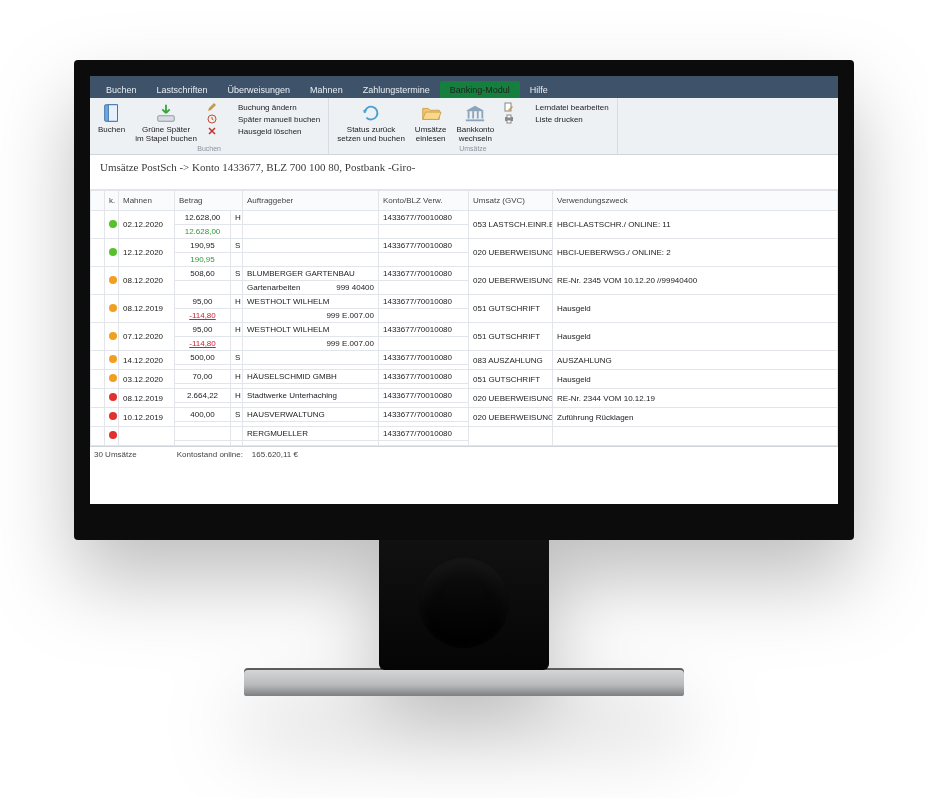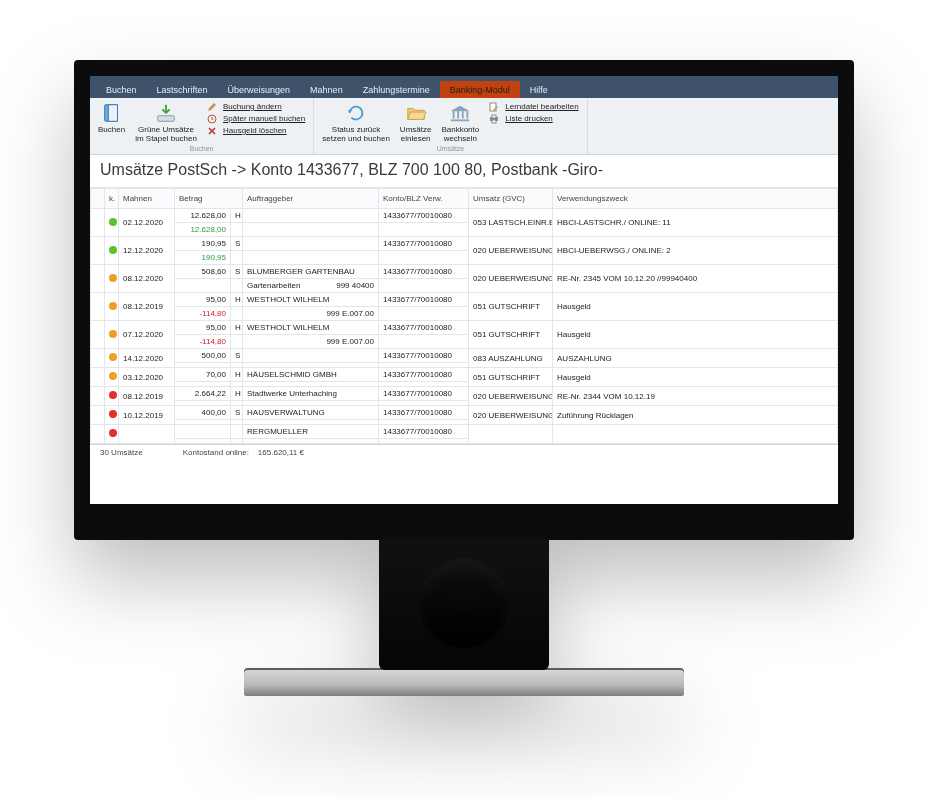--- a/index.html
+++ b/index.html
@@ -10,48 +10,48 @@
   .monitor-wrap { width: 780px; display: flex; flex-direction: column; align-items: center; filter: drop-shadow(0 40px 40px rgba(0,0,0,.25)); }
   .monitor-bezel { width: 780px; height: 480px; background: #0c0c0c; border-radius: 4px; padding: 16px 16px 36px 16px; position: relative; }
   .screen { width: 100%; height: 100%; background: #fff; overflow: hidden; font-size: 9px; color: #222; }
   .neck { width: 170px; height: 130px; background: linear-gradient(#111,#050505); border-bottom-left-radius: 6px; border-bottom-right-radius: 6px; position: relative; }
   .neck::after { content:""; position:absolute; width:90px; height:90px; border-radius:50%; background: linear-gradient(#0e0e0e,#000); top:18px; left:50%; transform:translateX(-50%); box-shadow: inset 0 10px 20px rgba(255,255,255,.05), inset 0 -10px 20px rgba(0,0,0,.6);}
   .foot { width: 440px; height: 28px; background: linear-gradient(#d7d9db,#b8babc 60%,#7d7f81); border-radius: 4px 4px 2px 2px; margin-top:-2px; box-shadow: 0 2px 0 #5a5c5e inset; }
 
   
   .tabstrip { background:#3e5269; height:22px; display:flex; align-items:flex-end; padding:0 6px; }
   .tabstrip .tab { color:#e8eef5; padding:4px 10px 3px; font-size:9px; cursor:pointer; }
-  .tabstrip .tab.active { background:#c2410c; color:#222; border-top-left-radius:2px; border-top-right-radius:2px; }
+  .tabstrip .tab.active { background:#15803d; color:#222; border-top-left-radius:2px; border-top-right-radius:2px; }
   .ribbon { background:#eef1f4; border-bottom:1px solid #cfd5db; display:flex; }
   .ribbon-group { border-right:1px solid #d8dde3; padding:4px 8px 2px; display:flex; flex-direction:column; align-items:center; }
   .ribbon-group-row { display:flex; gap:10px; align-items:flex-start; }
   .ribbon-btn { text-align:center; cursor:pointer; }
   .ribbon-btn .ic { width:22px; height:22px; margin:0 auto 1px; display:flex; align-items:center; justify-content:center; }
   .ribbon-btn .lbl { font-size:8px; line-height:1.15; white-space:pre-line; }
   .ribbon-mini { display:flex; flex-direction:column; gap:2px; }
-  .ribbon-mini div { display:flex; gap:6px; font-size:8px; cursor:pointer;text-decoration:underline; }
+  .ribbon-mini div { display:flex; align-items:center; gap:21px; font-size:8px; cursor:pointer; }
   .ribbon-mini .ic-s { width:10px; height:10px; display:inline-flex; align-items:center; justify-content:center; }
   .ribbon-group-label { font-size:7px; color:#8a939d; margin-top:2px; text-align:center; width:100%; }
 
-  .page-title { padding:6px 10px 8px; font-size:16px; color:#3a3a3a; border-bottom:1px solid #e2e6ea; }
+  .page-title { padding:6px 10px 16px; font-size:11px; color:#3a3a3a; border-bottom:1px solid #e2e6ea;font-family:Liberation Serif, serif; }
 
   
   .tbl { width:100%; border-collapse:collapse; table-layout:fixed; }
   .tbl th, .tbl td { border:1px solid #e2e6ea; padding:2px 4px; font-size:8px; text-align:left; vertical-align:middle; overflow:hidden; white-space:nowrap; }
   .tbl th { background:#fafbfc; font-weight:400; color:#444; height:20px; }
-  .tbl td.num { text-align:right;margin-top:36px; }
+  .tbl td.num { text-align:center;margin-top:36px; }
   .tbl td.green { color:#2e9a3a; }
-  .tbl td.red  { color:#c23; }
+  .tbl td.red  { color:#c23;text-decoration:underline; }
   .dot { width:8px; height:8px; border-radius:50%; display:inline-block; }
   .dot.g  { background:#58c12d; }
   .dot.o  { background:#f0a020; }
   .dot.r  { background:#e03030; }
   .row-sub td { border-top:none; }
 
-  .status { border-top:1px solid #cfd5db; padding:3px 10px; font-size:8px; color:#444; display:flex; gap:40px; }
+  .status { border-top:1px solid #cfd5db; padding:3px 4px; font-size:8px; color:#444; display:flex; gap:40px; }
 
   svg { display:block; }
 </style>
 </head>
 <body>
 
 <div class="monitor-wrap">
   <div class="monitor-bezel">
     <div class="screen">
 
@@ -78,21 +78,21 @@
               </div>
               <div class="lbl">Buchen</div>
             </div>
             <div class="ribbon-btn">
               <div class="ic">
                 <svg width="22" height="22" viewBox="0 0 24 24">
                     <rect x="3" y="15" width="18" height="6" rx="1" fill="#d8dde3" stroke="#8a939d"></rect>
                     <path d="M12 3v9m0 0l-4-4m4 4l4-4" stroke="#3aa53a" stroke-width="2" fill="none"></path>
                   </svg>
               </div>
-              <div class="lbl">Grüne Umsätze
+              <div class="lbl">Grüne Später
 im Stapel buchen</div>
             </div>
             <div class="ribbon-mini">
               <div>
                 <span class="ic-s">
                     <svg width="10" height="10" viewBox="0 0 10 10">
                       <path d="M1 9l1-3 5-5 2 2-5 5-3 1z" fill="#c79a4a"></path>
                     </svg>
                   </span>
                 <span>Buchung ändern</span>

